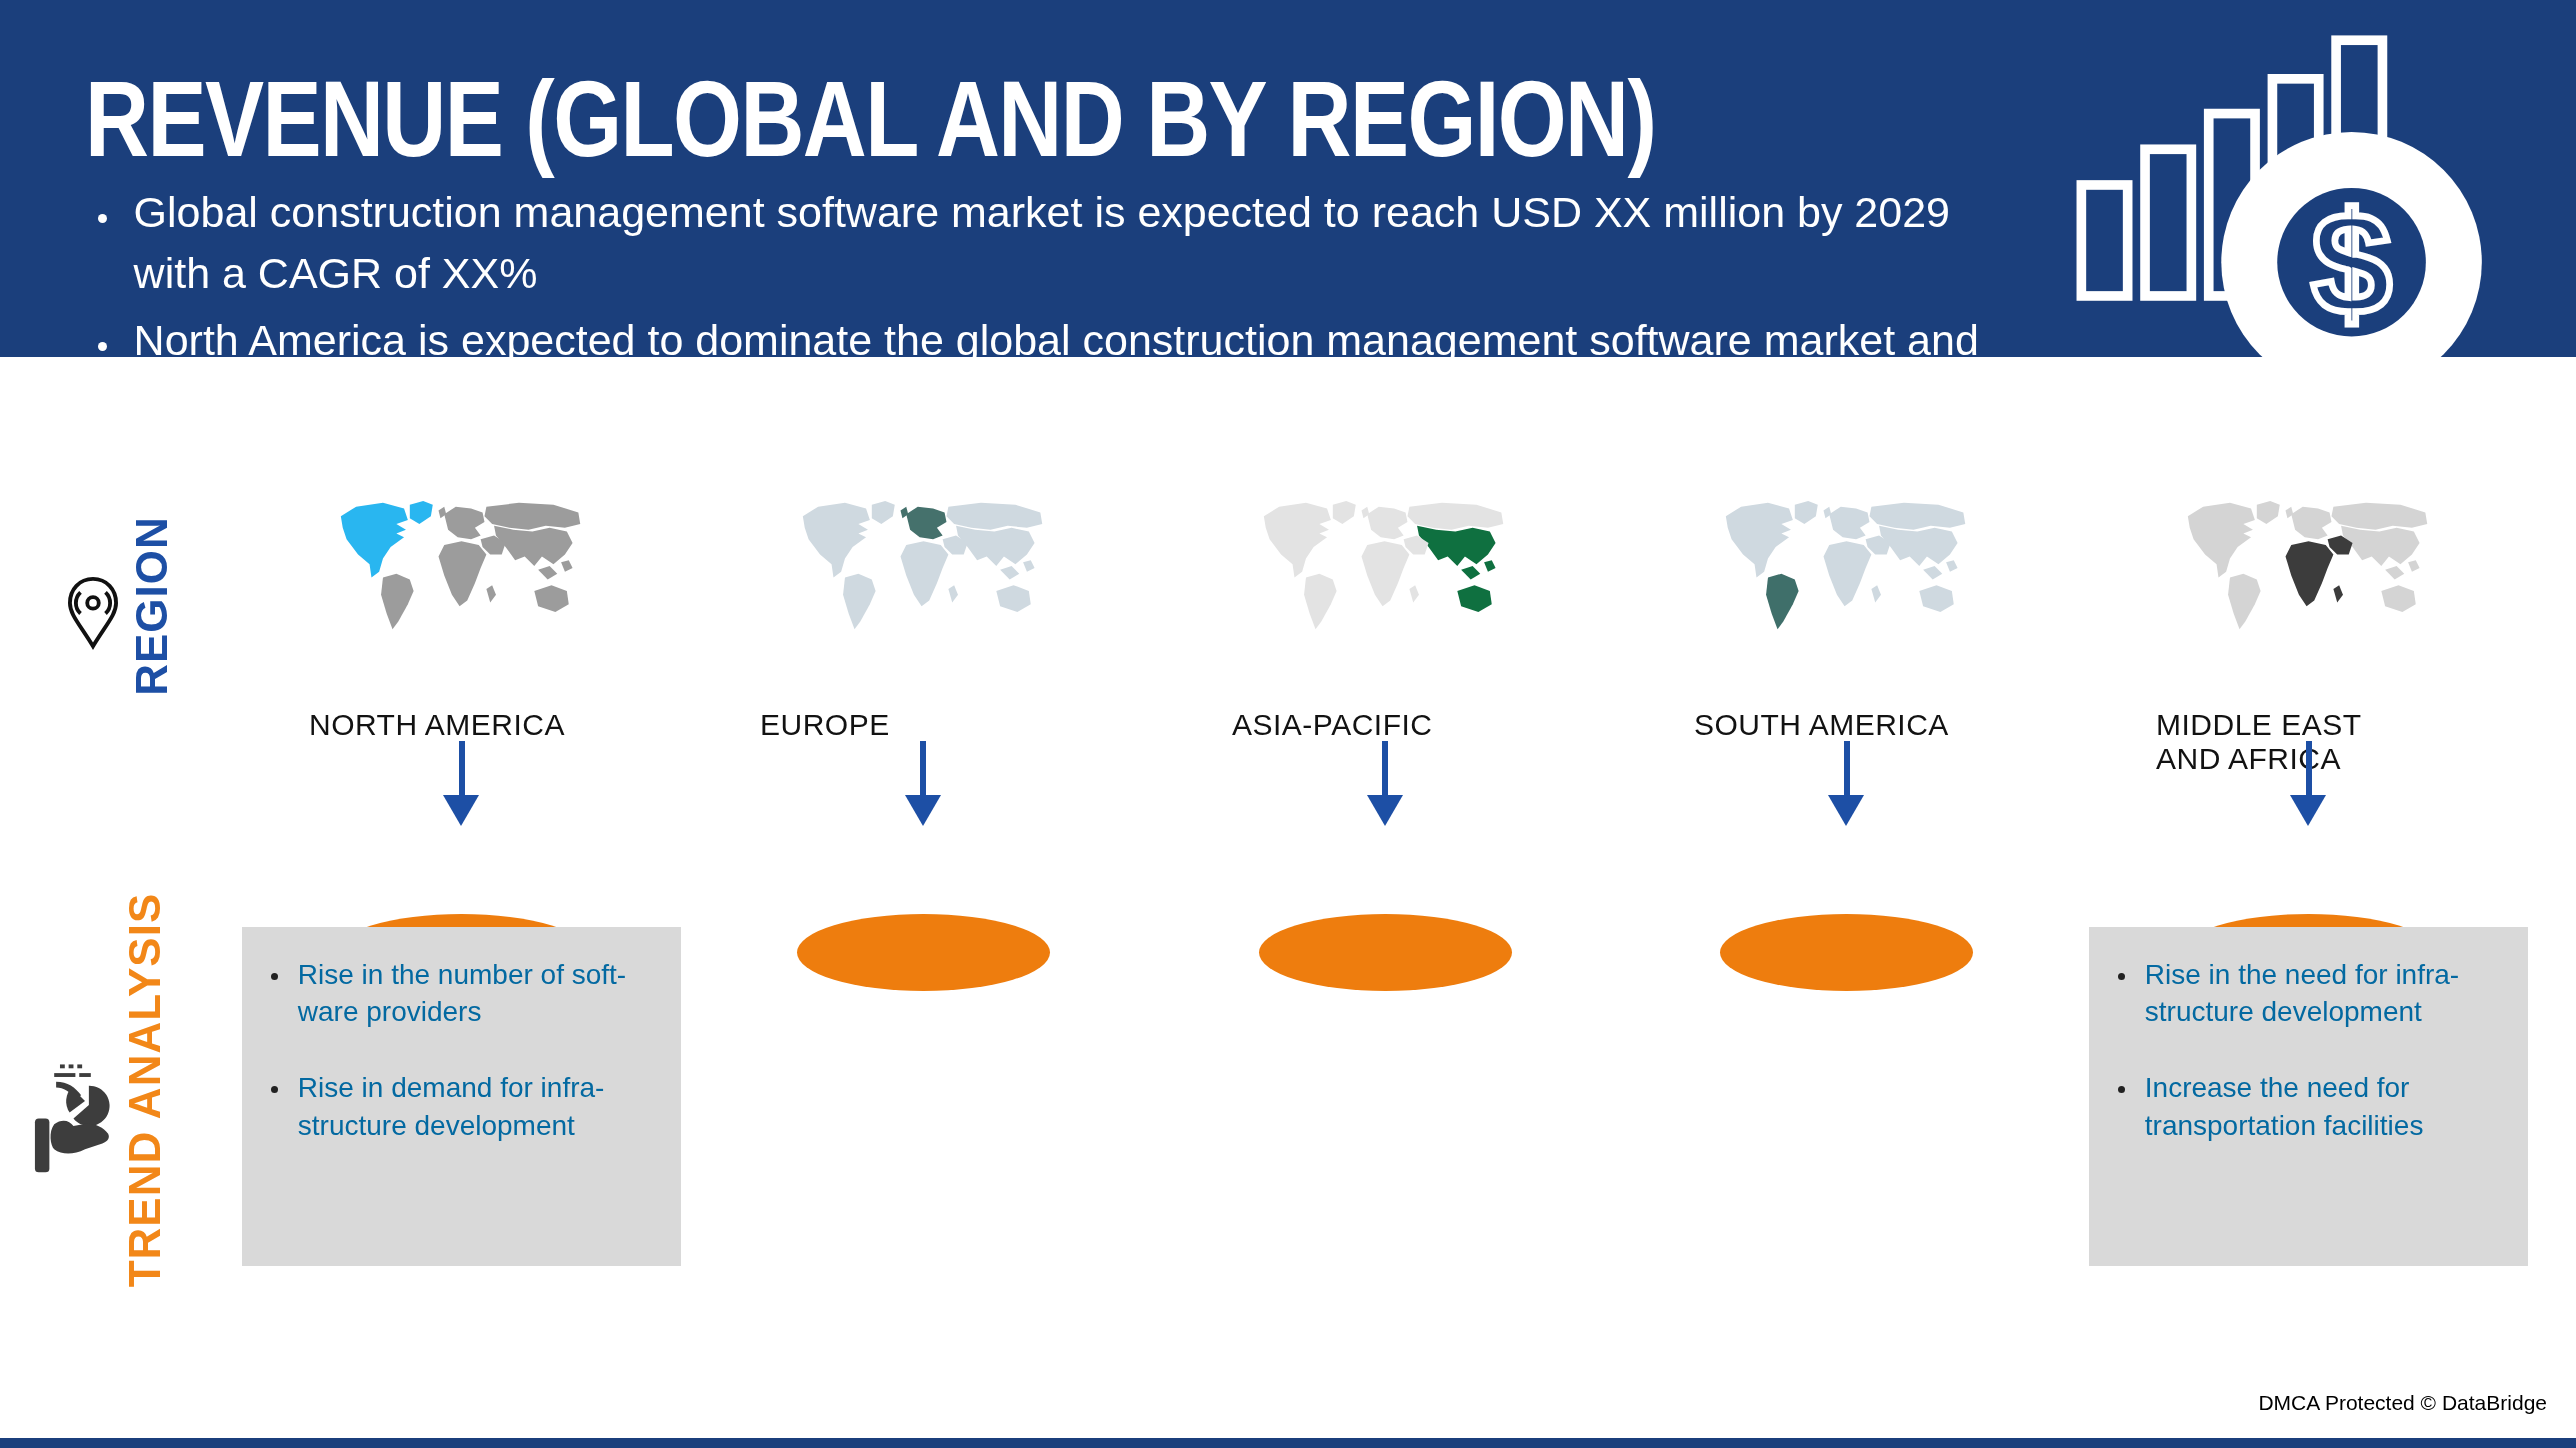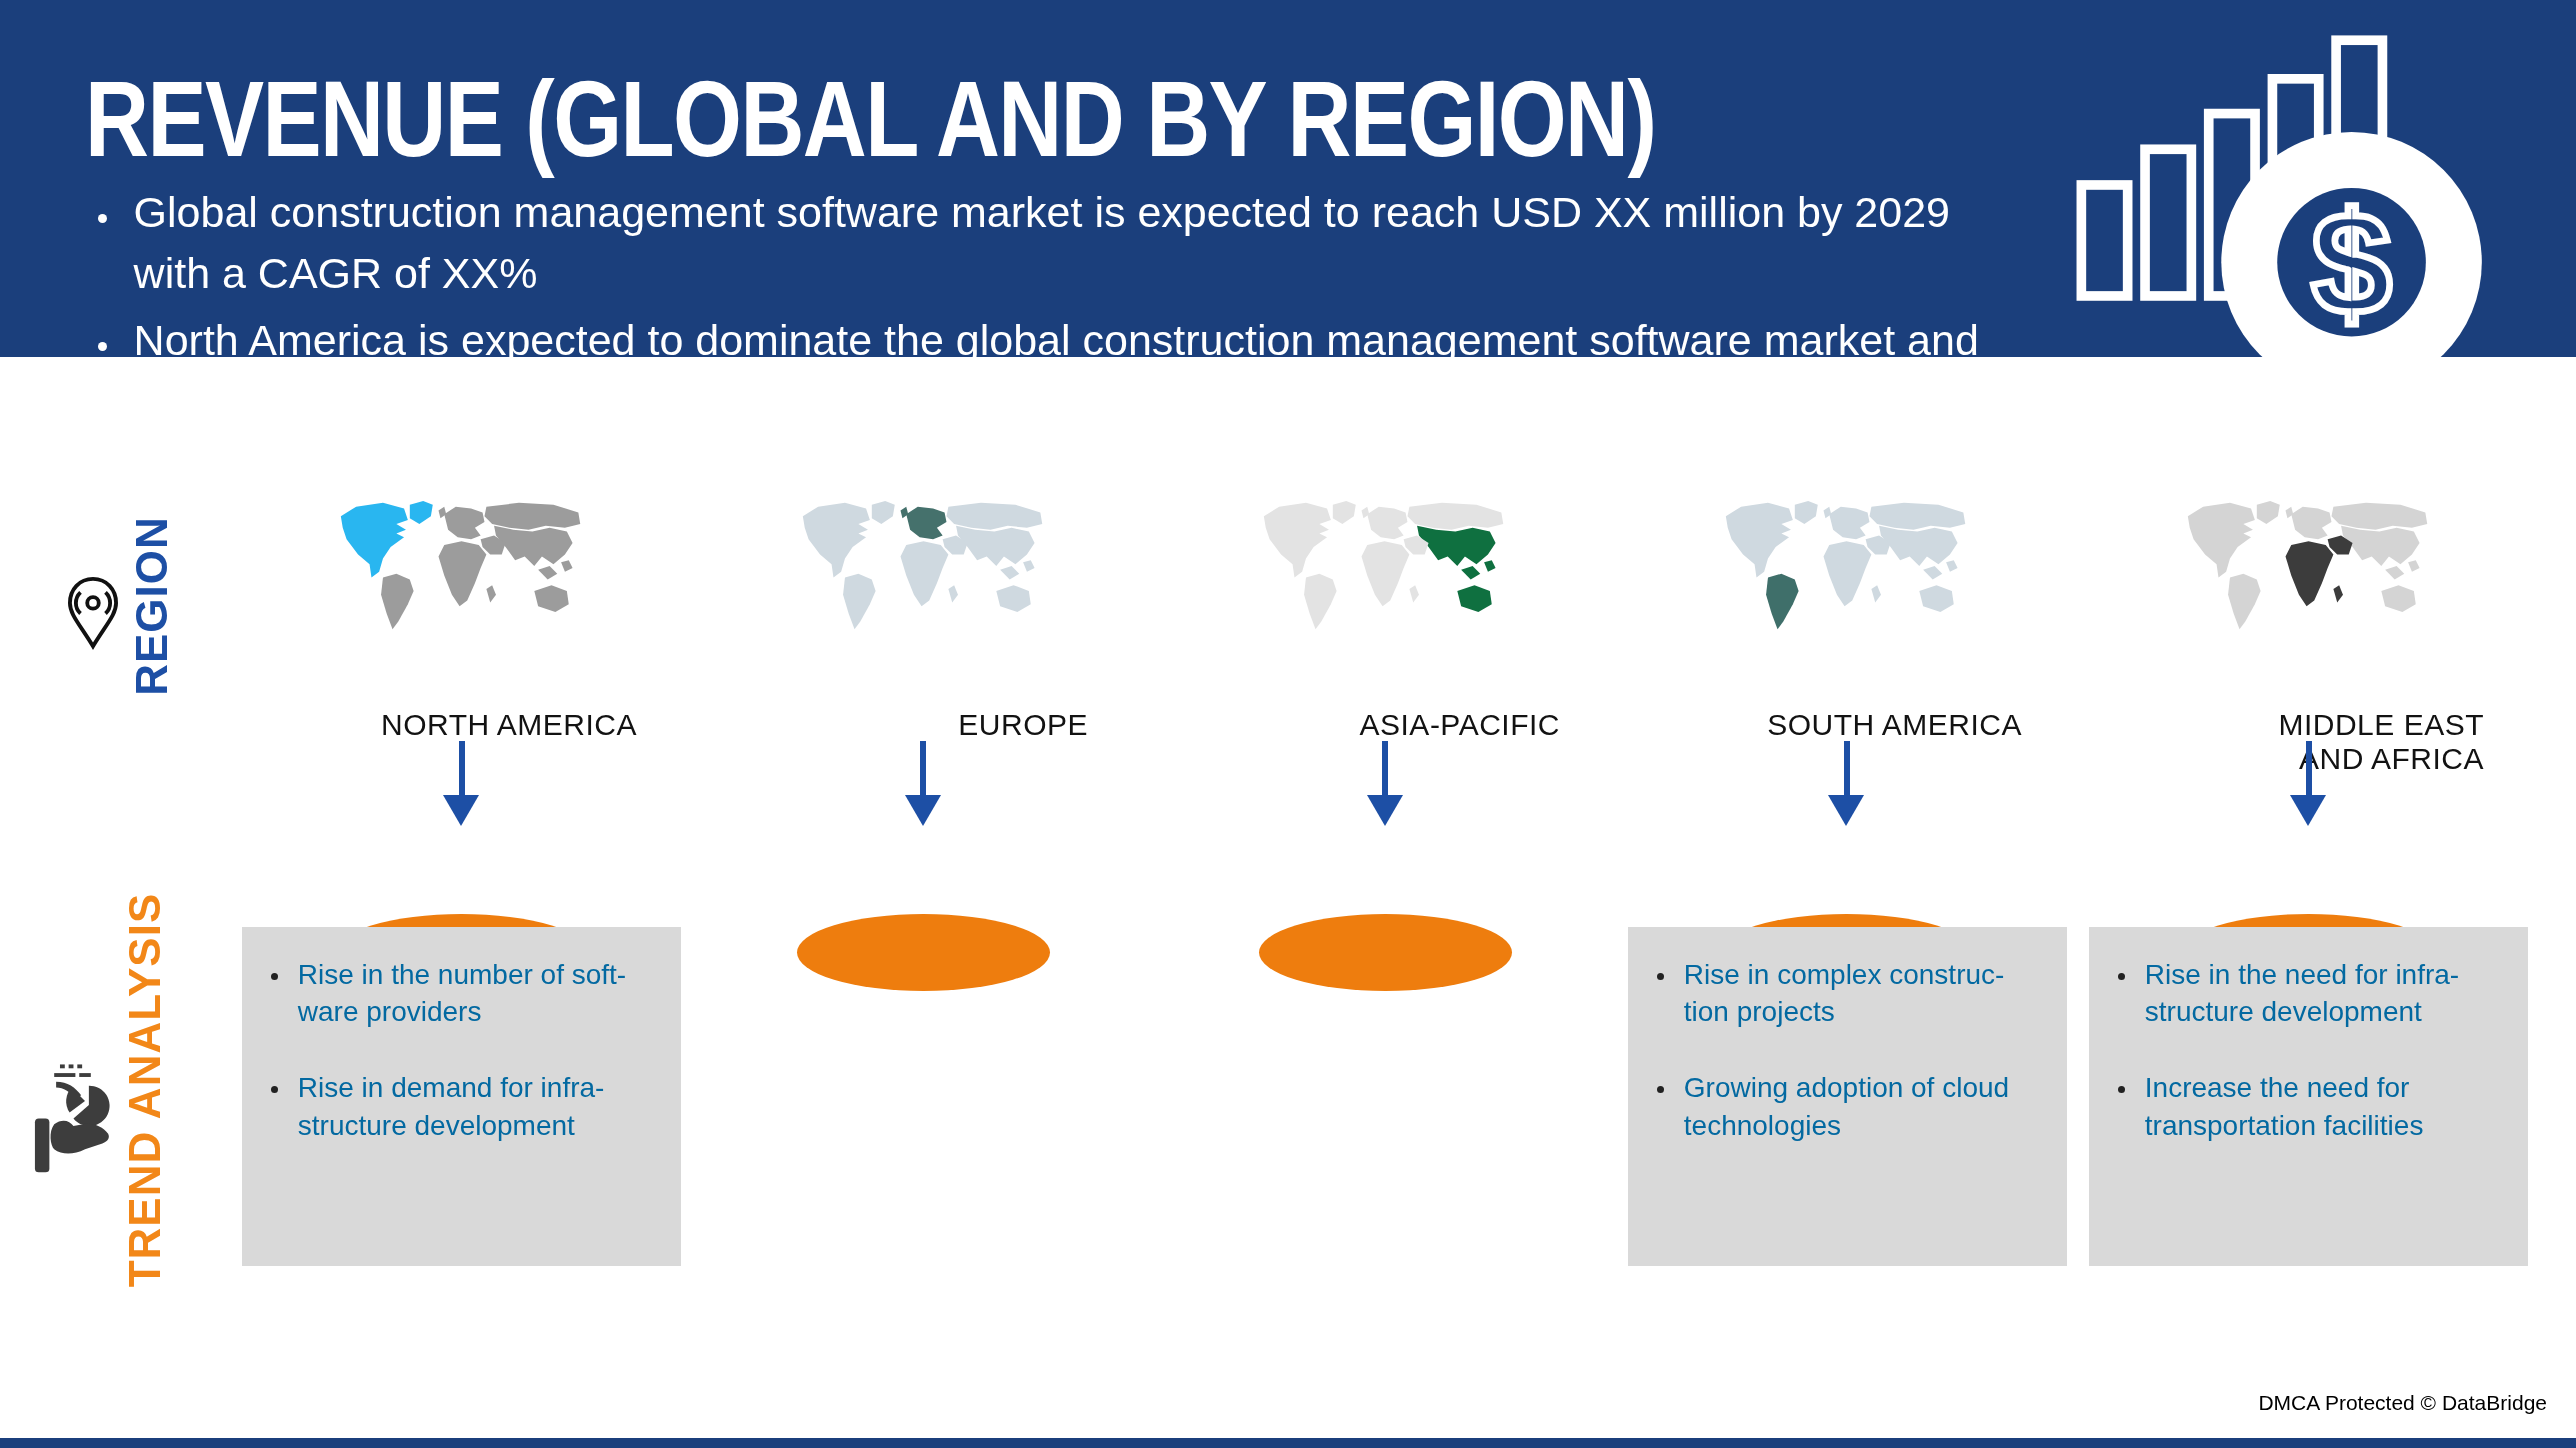--- a/index.html
+++ b/index.html
@@ -20,21 +20,21 @@
   
   .v-label{position:absolute;white-space:nowrap;font-weight:bold;font-size:44px;letter-spacing:1px;}
   .region-label{left:152px;top:606px;color:#1d4fa5;transform:translate(-50%,-50%) rotate(-90deg);}
   .trend-label{left:145px;top:1090px;color:#f28718;transform:translate(-50%,-50%) rotate(-90deg);}
 
   .pin-icon{position:absolute;left:66px;top:576px;width:54px;height:75px;}
   .hand-icon{position:absolute;left:33px;top:1043px;width:79px;height:145px;}
 
   .map{position:absolute;top:495px;width:249px;height:144px;}
   .map svg{width:100%;height:100%;display:block;}
-  .region-name{position:absolute;top:708px;width:328px;text-align:right;color:#121212;
+  .region-name{position:absolute;top:708px;width:328px;text-align:left;color:#121212;
                font-size:30px;letter-spacing:0.5px;white-space:pre-line;line-height:1.12;}
 
   .arrow-shaft{position:absolute;top:741px;width:5.8px;height:56px;background:#1d4fa5;}
   .arrow-head{position:absolute;top:795px;width:0;height:0;
               border-left:18.4px solid transparent;border-right:18.4px solid transparent;
               border-top:31px solid #1d4fa5;}
 
   
   .hump{position:absolute;top:914px;width:253px;height:77px;border-radius:50%;background:#ee7d0e;z-index:1;}
   .tbox{position:absolute;top:927px;width:439px;height:339px;background:#d9d9d9;z-index:2;}
@@ -216,28 +216,20 @@
   <div class="hump" style="left:2182px"></div>
 
   <div class="tbox" style="left:242px">
     <ul>
       <li>Rise in the number of soft-
 ware providers</li>
       <li>Rise in demand for infra-
 structure development</li>
     </ul>
   </div>
-  <div class="tbox" style="left:1628px">
-    <ul>
-      <li>Rise in complex construc-
-tion projects</li>
-      <li>Growing adoption of cloud
-technologies</li>
-    </ul>
-  </div>
   <div class="tbox" style="left:2089px">
     <ul>
       <li>Rise in the need for infra-
 structure development</li>
       <li>Increase the need for
 transportation facilities</li>
     </ul>
   </div>
 
   <div class="dmca">DMCA Protected © DataBridge</div>

